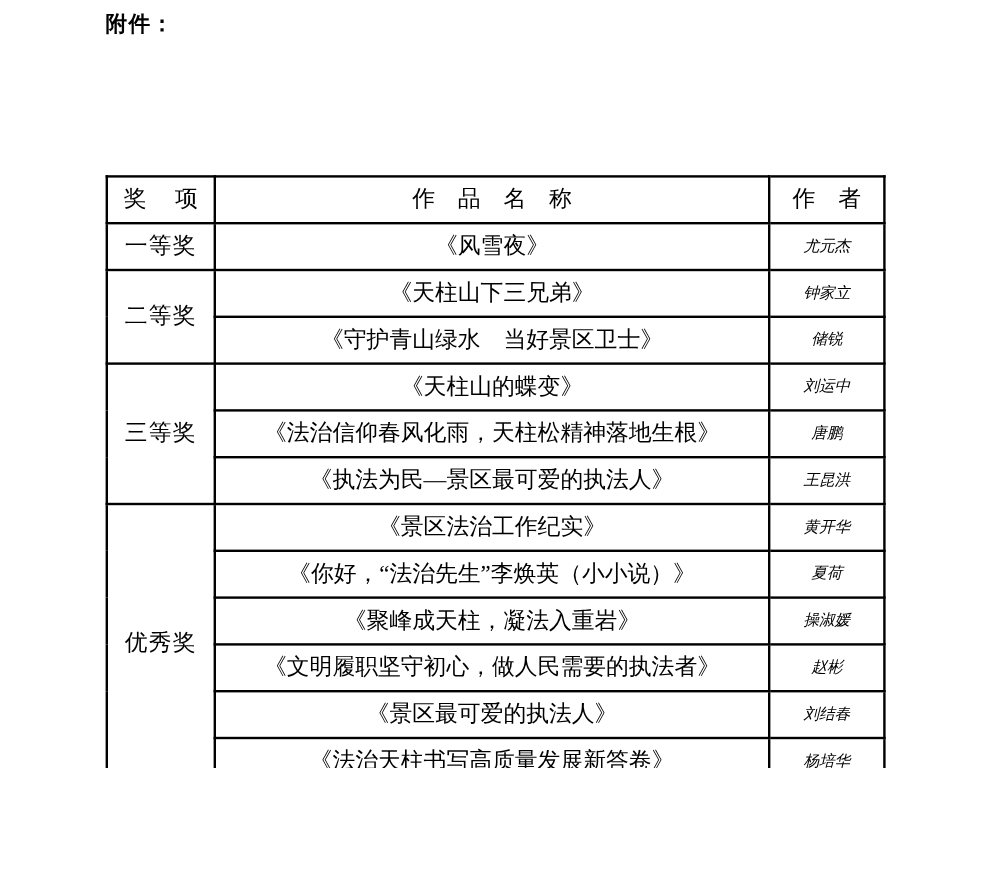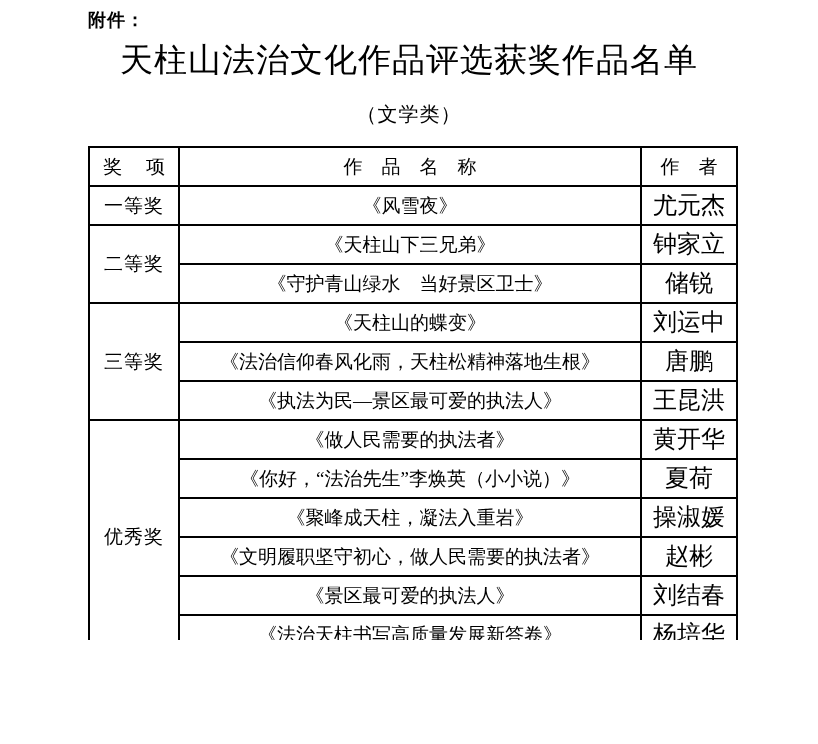--- a/index.html
+++ b/index.html
@@ -73,33 +73,32 @@
   }
   table.awards td.award-cell {
     font-size: 19px;
     letter-spacing: 1px;
   }
   table.awards td.work-cell {
     font-size: 19px;
     font-family: Liberation Serif, serif;
   }
   table.awards td.author-cell {
-    font-size: 24px;
+    font-size: 13px;
+    font-style: italic;
   }
 </style>
 </head>
 <body>
 
 <div class="page">
 
   <div class="attachment-label">附件：</div>
 
-  <div class="doc-title">天柱山法治文化作品评选获奖作品名单</div>
 
-  <div class="doc-subtitle">（文学类）</div>
 
   <table class="awards">
     <colgroup>
       <col class="c-award">
       <col class="c-work">
       <col class="c-author">
     </colgroup>
     <thead>
       <tr>
         <th>奖　 项</th>
@@ -130,21 +129,21 @@
         <tr>
           <td class="work-cell">《法治信仰春风化雨，天柱松精神落地生根》</td>
           <td class="author-cell">唐鹏</td>
         </tr>
         <tr>
           <td class="work-cell">《执法为民—景区最可爱的执法人》</td>
           <td class="author-cell">王昆洪</td>
         </tr>
         <tr>
           <td class="award-cell" rowspan="6">优秀奖</td>
-          <td class="work-cell">《做人民需要的执法者》</td>
+          <td class="work-cell">《景区法治工作纪实》</td>
           <td class="author-cell">黄开华</td>
         </tr>
         <tr>
           <td class="work-cell">《你好，“法治先生”李焕英（小小说）》</td>
           <td class="author-cell">夏荷</td>
         </tr>
         <tr>
           <td class="work-cell">《聚峰成天柱，凝法入重岩》</td>
           <td class="author-cell">操淑媛</td>
         </tr>

